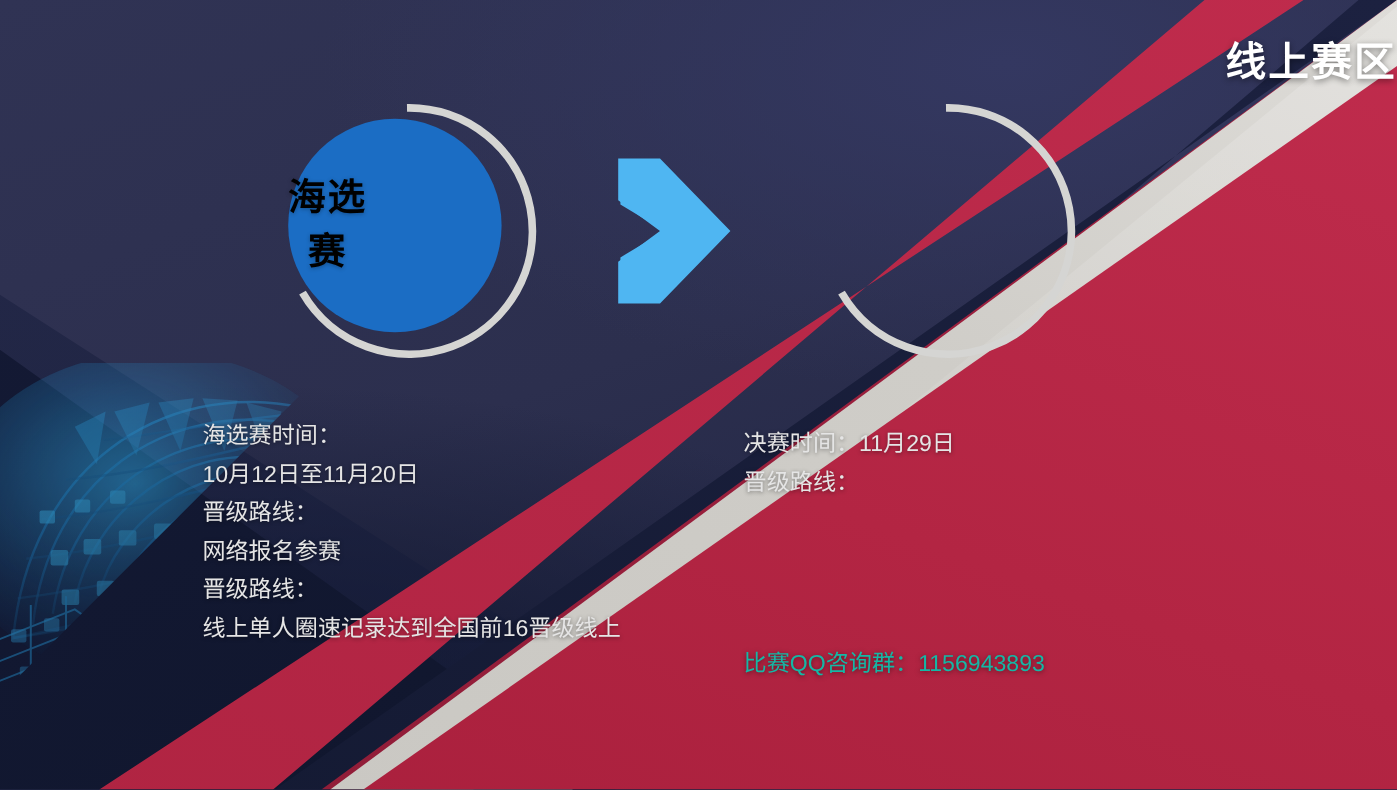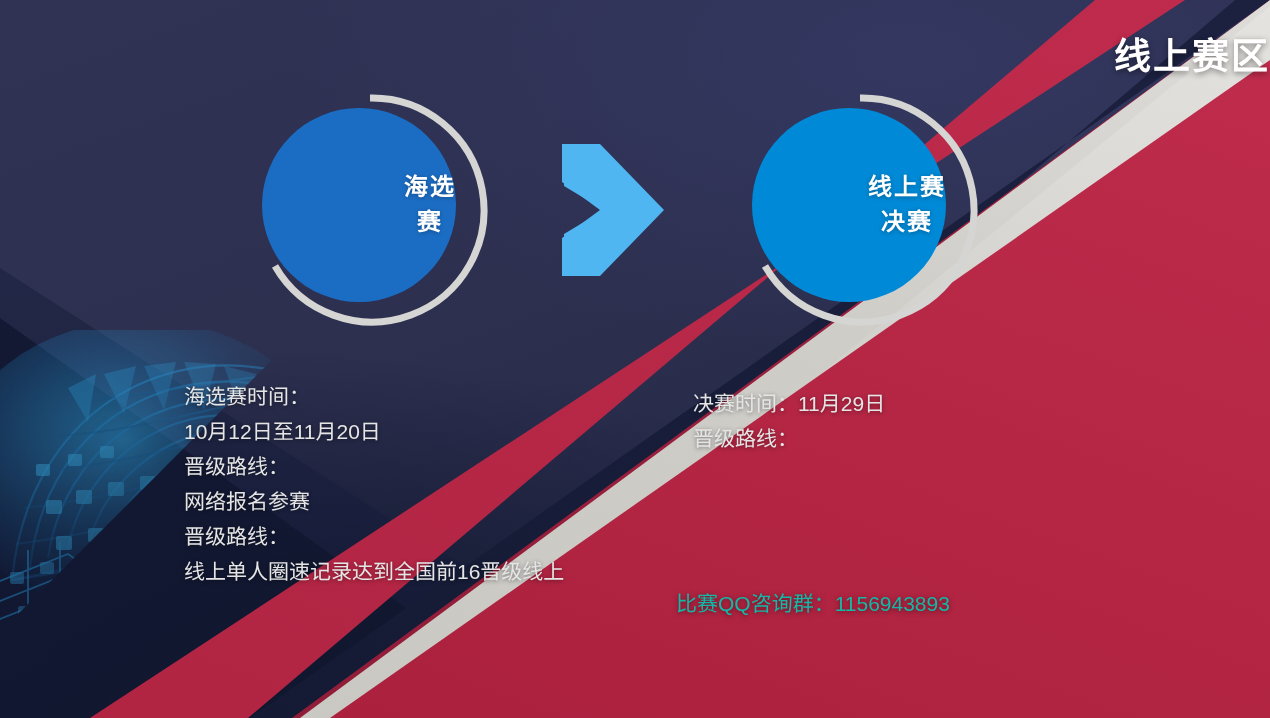--- a/index.html
+++ b/index.html
@@ -117,25 +117,25 @@
   .ring-svg {
     position: absolute;
     left: 0;
     top: 0;
   }
   .disc {
     position: absolute;
     border-radius: 50%;
     display: flex;
     align-items: center;
-    justify-content: flex-end;
+    justify-content: flex-start;
     text-align: center;
-    color: #ffffff;
+    color: #000000;
     font-weight: bold;
-    font-size: 24px;
+    font-size: 34px;
     line-height: 1.45;
     letter-spacing: 2px;
     text-shadow: 0 1px 4px rgba(0,0,0,0.30);
   }
   .node-1 .disc {
     left: 14px; top: 20px;
     width: 194px; height: 194px;
     background: #1b6dc4;
   }
   .node-2 .disc {
@@ -156,21 +156,21 @@
   
   .textcol {
     position: absolute;
     color: #e5e5e5;
     font-size: 21px;
     line-height: 35px;
     text-shadow: 0 1px 4px rgba(0,0,0,0.45);
     white-space: nowrap;
   }
   .textcol-left { left: 184px; top: 379px; }
-  .textcol-right { left: 676px; top: 386px; margin-left: 17px; }
+  .textcol-right { left: 676px; top: 386px; }
   .textcol .line { display: block; }
   .qq-line {
     position: absolute;
     left: 676px;
     top: 588px;
     color: #14b8a6;
     font-size: 21px;
     line-height: 32px;
     text-shadow: 0 1px 5px rgba(0,0,0,0.5);
     white-space: nowrap;
@@ -324,26 +324,20 @@
     <svg width="112" height="136" viewBox="0 0 112 136" xmlns="http://www.w3.org/2000/svg">
       <polygon points="8,4 18,4 104,68 18,132 8,132 8,92 48,68 8,44" fill="#4fb6f2"></polygon>
       <polygon points="6,2 44,2 108,68 44,134 6,134 6,96 44,68 6,40" fill="#4fb6f2"></polygon>
     </svg>
   </div>
 
   <div class="node node-2">
     <svg class="ring-svg" width="244" height="244" viewBox="0 0 244 244" xmlns="http://www.w3.org/2000/svg">
       <path d="M 122 10 A 112 112 0 1 1 27 178" fill="none" stroke="#d5d5d3" stroke-width="7" stroke-linecap="butt"></path>
     </svg>
-    <div class="disc">
-      <span>
-        <span class="nline">线上赛</span><br>
-        <span class="nline">决赛</span>
-      </span>
-    </div>
   </div>
 
   <div class="textcol textcol-left">
     <span class="line">海选赛时间：</span>
     <span class="line">10月12日至11月20日</span>
     <span class="line">晋级路线：</span>
     <span class="line">网络报名参赛</span>
     <span class="line">晋级路线：</span>
     <span class="line">线上单人圈速记录达到全国前16晋级线上</span>
   </div>

